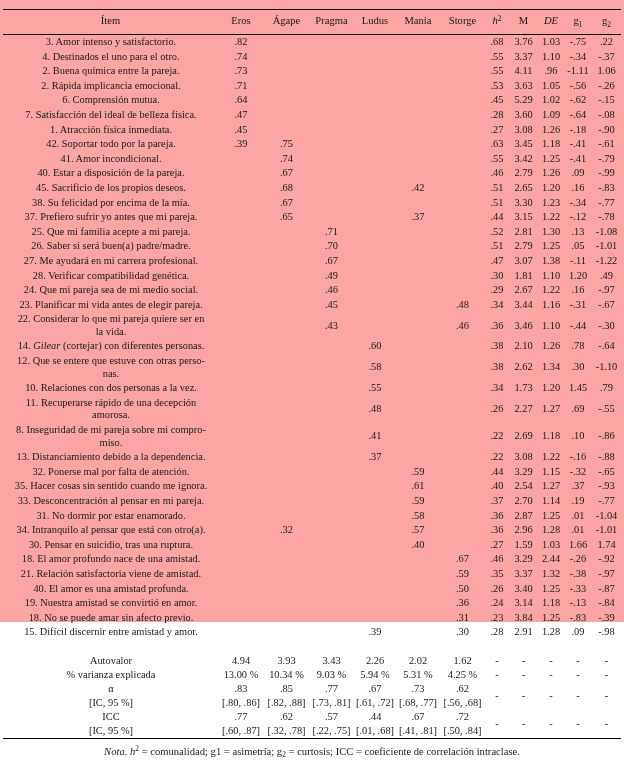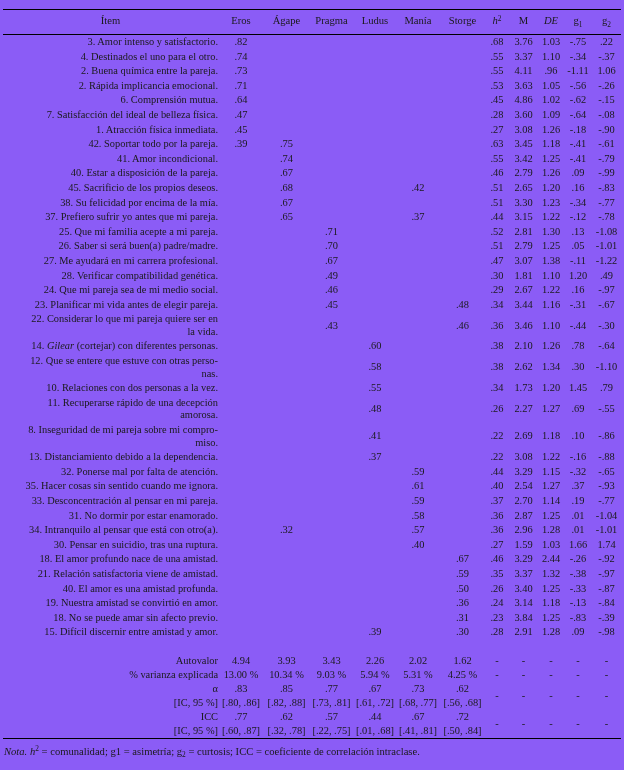--- a/index.html
+++ b/index.html
@@ -1,38 +1,38 @@
 <!DOCTYPE html>
 <html><head>
 <meta charset="utf-8">
 <style>
   html,body{margin:0;padding:0;background:#ffffff;}
   body{width:624px;height:770px;overflow:hidden;}
   .page{
-    width:624px;height:770px;box-sizing:border-box;
-    padding:9px 3px 0 3px;background:#8b5cf6;color:#1a1a1a;
+    width:624px;height:622px;box-sizing:border-box;
+    padding:9px 3px 0 3px;background:#fca5a5;color:#1a1a1a;
     font-family:"Liberation Serif","DejaVu Serif",serif;
   }
   table{
     border-collapse:collapse;table-layout:fixed;width:618px;
     border-top:1.4px solid #000;border-bottom:1.4px solid #000;
   }
   thead th{
     font-weight:normal;font-size:10.6px;line-height:12px;
     padding:5px 0 7px 0;border-bottom:1px solid #000;text-align:center;
   }
   td{font-size:10.4px;line-height:12.6px;padding:1px 0;vertical-align:middle;}
-  .c-item{text-align:right;white-space:nowrap;padding-left:1px;}
+  .c-item{text-align:center;white-space:nowrap;padding-left:1px;}
   .c-num{text-align:center;white-space:nowrap;}
   .gap-row td{height:14px;padding:0;line-height:0;}
   .sum-row td{line-height:12px;}
   i{font-style:italic;}
   sup{font-size:7.4px;vertical-align:baseline;position:relative;top:-3.5px;line-height:0;}
   sub{font-size:7.4px;vertical-align:baseline;position:relative;top:2.5px;line-height:0;}
-  .note{font-size:10.6px;line-height:13px;margin:6px 1px 16px 1px;}
+  .note{font-size:10.6px;line-height:13px;margin:6px 1px 16px 1px;text-align:center;}
 </style>
 </head>
 <body>
 
 <div class="page">
   <table>
     <colgroup>
       <col style="width:215px">
         <col style="width:46px">
         <col style="width:45px">
@@ -121,21 +121,21 @@
         </tr>
         <tr>
           <td class="c-item">6. Comprensión mutua.</td>
           <td class="c-num">.64</td>
           <td class="c-num"></td>
           <td class="c-num"></td>
           <td class="c-num"></td>
           <td class="c-num"></td>
           <td class="c-num"></td>
           <td class="c-num">.45</td>
-          <td class="c-num">4.86</td>
+          <td class="c-num">5.29</td>
           <td class="c-num">1.02</td>
           <td class="c-num">-.62</td>
           <td class="c-num">-.15</td>
         </tr>
         <tr>
           <td class="c-item">7. Satisfacción del ideal de belleza física.</td>
           <td class="c-num">.47</td>
           <td class="c-num"></td>
           <td class="c-num"></td>
           <td class="c-num"></td>

